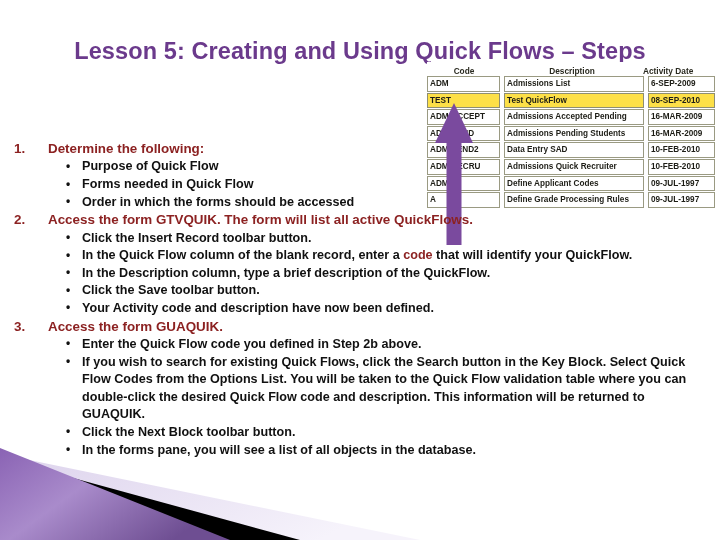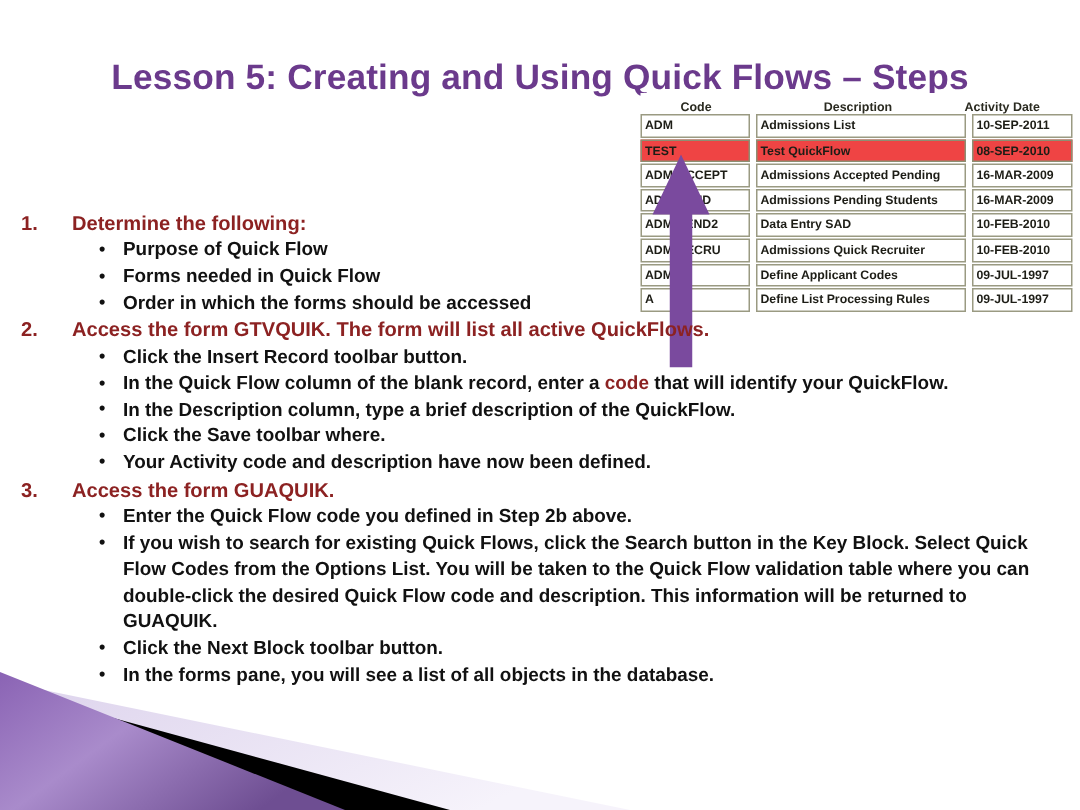--- a/index.html
+++ b/index.html
@@ -67,21 +67,21 @@
     line-height: 13.4px;
     overflow: hidden;
     white-space: nowrap;
     box-sizing: border-box;
     font-weight: bold;
   }
   #table-figure .c-code { width: 74px; margin-right: 4px; }
   #table-figure .c-desc { width: 142px; margin-right: 4px; }
   #table-figure .c-date { width: 68px; }
   #table-figure .trow.sel .cell {
-    background: #ef4444;
+    background: #fde047;
     border-color: #8e8e72;
   }
 
   
   #callout-arrow {
     position: absolute;
     left: 433px;
     top: 103px;
     width: 42px;
     height: 142px;
@@ -151,21 +151,21 @@
   <div id="table-figure">
     <div class="hdr-row">
       <div class="hdr-code">Code</div>
       <div class="hdr-desc">Description</div>
       <div class="hdr-date">Activity Date</div>
     </div>
     <div id="table-rows">
         <div class="trow">
           <div class="cell c-code">ADM</div>
           <div class="cell c-desc">Admissions List</div>
-          <div class="cell c-date">10-SEP-2011</div>
+          <div class="cell c-date">6-SEP-2009</div>
         </div>
         <div class="trow sel">
           <div class="cell c-code">TEST</div>
           <div class="cell c-desc">Test QuickFlow</div>
           <div class="cell c-date">08-SEP-2010</div>
         </div>
         <div class="trow">
           <div class="cell c-code">ADM-ACCEPT</div>
           <div class="cell c-desc">Admissions Accepted Pending</div>
           <div class="cell c-date">16-MAR-2009</div>
@@ -185,21 +185,21 @@
           <div class="cell c-desc">Admissions Quick Recruiter</div>
           <div class="cell c-date">10-FEB-2010</div>
         </div>
         <div class="trow">
           <div class="cell c-code">ADMR</div>
           <div class="cell c-desc">Define Applicant Codes</div>
           <div class="cell c-date">09-JUL-1997</div>
         </div>
         <div class="trow">
           <div class="cell c-code">A</div>
-          <div class="cell c-desc">Define List Processing Rules</div>
+          <div class="cell c-desc">Define Grade Processing Rules</div>
           <div class="cell c-date">09-JUL-1997</div>
         </div>
       </div>
   </div>
 
   <svg id="callout-arrow" viewBox="0 0 42 142">
     <path d="M21 0 L40 40 L28.5 40 L28.5 142 L13.5 142 L13.5 40 L2 40 Z" fill="#7A4A9E"></path>
   </svg>
 
   <div id="body-list">
@@ -207,21 +207,21 @@
       <ul class="subs">
         <li class="sub"><span class="dot">•</span><span>Purpose of Quick Flow</span></li>
         <li class="sub"><span class="dot">•</span><span>Forms needed in Quick Flow</span></li>
         <li class="sub"><span class="dot">•</span><span>Order in which the forms should be accessed</span></li>
       </ul>
       <div class="step"><span class="num">2.</span><span class="step-text">Access the form GTVQUIK. The form will list all active QuickFlows.</span></div>
       <ul class="subs">
         <li class="sub"><span class="dot">•</span><span>Click the Insert Record toolbar button.</span></li>
         <li class="sub"><span class="dot">•</span><span>In the Quick Flow column of the blank record, enter a </span><span class="hl">code</span><span> that will identify your QuickFlow.</span></li>
         <li class="sub"><span class="dot">•</span><span>In the Description column, type a brief description of the QuickFlow.</span></li>
-        <li class="sub"><span class="dot">•</span><span>Click the Save toolbar where.</span></li>
+        <li class="sub"><span class="dot">•</span><span>Click the Save toolbar button.</span></li>
         <li class="sub"><span class="dot">•</span><span>Your Activity code and description have now been defined.</span></li>
       </ul>
       <div class="step"><span class="num">3.</span><span class="step-text">Access the form GUAQUIK.</span></div>
       <ul class="subs">
         <li class="sub"><span class="dot">•</span><span>Enter the Quick Flow code you defined in Step 2b above.</span></li>
         <li class="sub"><span class="dot">•</span><span>If you wish to search for existing Quick Flows, click the Search button in the Key Block. Select Quick Flow Codes from the Options List. You will be taken to the Quick Flow validation table where you can double-click the desired Quick Flow code and description. This information will be returned to GUAQUIK.</span></li>
         <li class="sub"><span class="dot">•</span><span>Click the Next Block toolbar button.</span></li>
         <li class="sub"><span class="dot">•</span><span>In the forms pane, you will see a list of all objects in the database.</span></li>
       </ul>
     </div>

